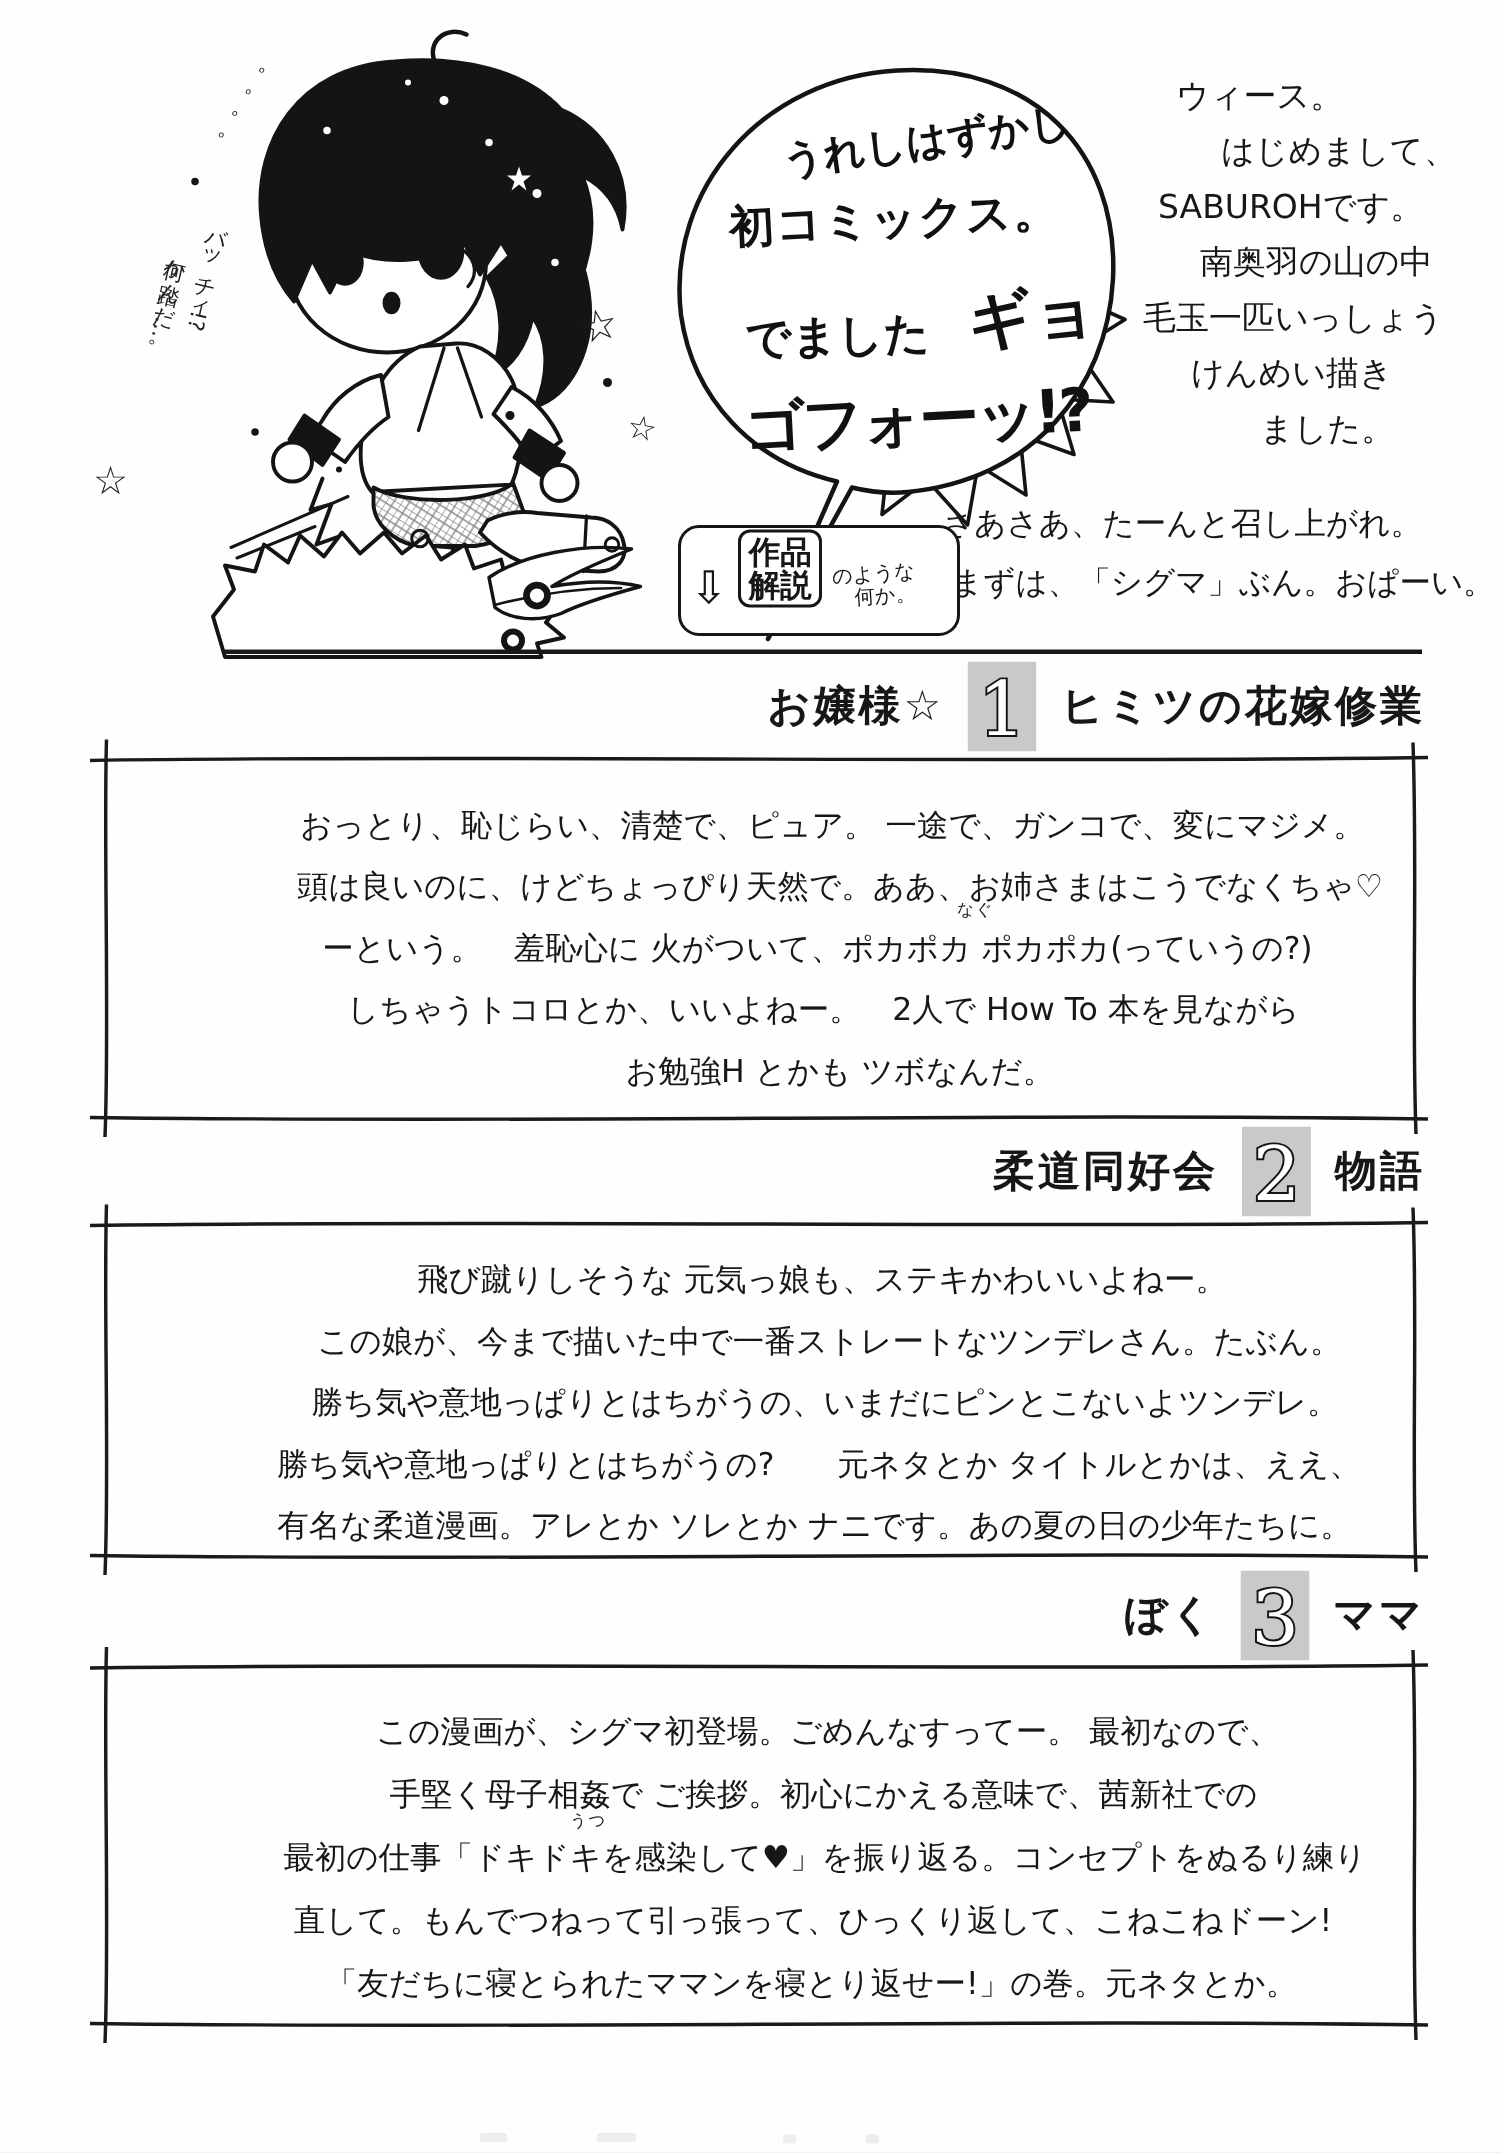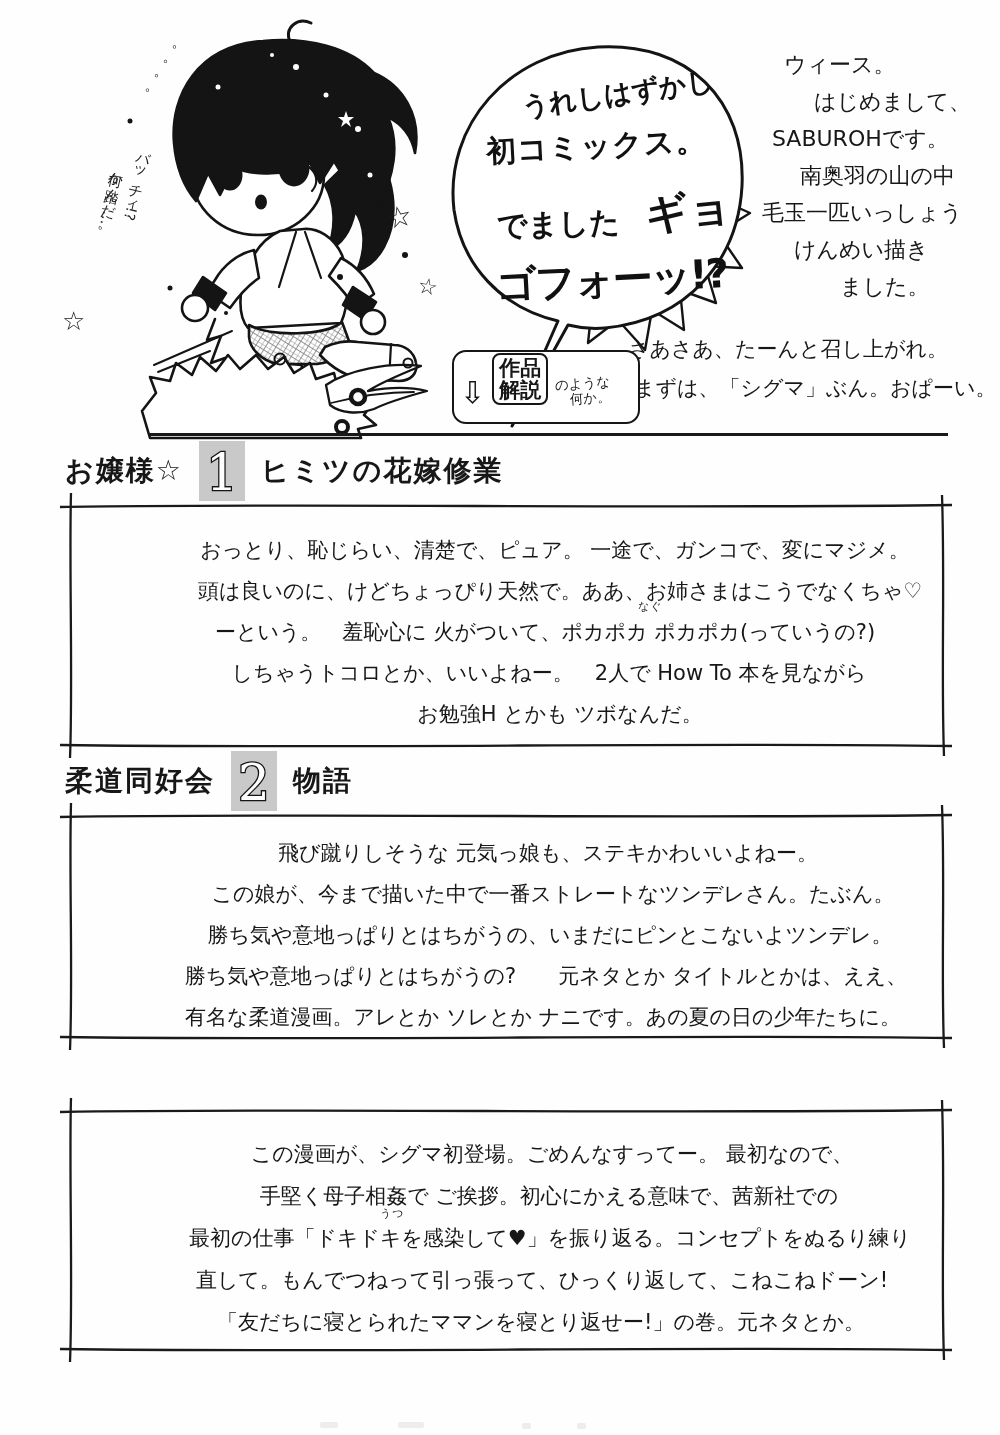--- a/index.html
+++ b/index.html
@@ -36,21 +36,21 @@
   .label-box{
     left:452px;top:350px;width:188px;height:74px;border:2.5px solid #161616;border-radius:14px;
     background:#fff;display:flex;align-items:center;gap:7px;padding:2px 6px;box-sizing:border-box;
   }
   .label-arrow{font-size:30px;line-height:30px;color:#161616;transform:translateY(6px);}
   .label-title{font-weight:bold;font-size:21px;line-height:22px;text-align:center;border:2px solid #161616;border-radius:8px;padding:2px 5px;background:#fff;transform:translateY(-8px);}
   .label-suffix{font-size:13.5px;line-height:15px;transform:rotate(-4deg) translateY(4px);white-space:nowrap;}
 
   
   .rule{left:150px;top:433px;width:798px;height:2.5px;background:#191919;}
-  .header{left:65px;width:885px;height:62px;display:flex;align-items:center;justify-content:flex-start;gap:16px;}
+  .header{left:65px;width:885px;height:62px;display:flex;align-items:center;justify-content:flex-end;gap:16px;}
   .header .htxt{font-size:28px;font-weight:bold;letter-spacing:2px;white-space:nowrap;}
   .badge{width:46px;height:60px;display:block;}
 
   
   .tbox{left:62px;width:888px;}
   .tbox .border-svg{position:absolute;left:0;top:0;overflow:visible;}
   .tbox .lines{position:relative;font-size:21px;line-height:41px;text-align:center;}
   .tbox .lines div{white-space:nowrap;position:relative;}
   .furi{position:absolute;font-size:11px;color:#222;letter-spacing:1px;white-space:nowrap;}
 
@@ -237,20 +237,28 @@
     </svg>
     <div class="lines" style="padding-top:20px;">
       <div style="margin-left:84px">飛び蹴りしそうな 元気っ娘も、ステキかわいいよねー。</div>
       <div style="margin-left:94px">この娘が、今まで描いた中で一番ストレートなツンデレさん。たぶん。</div>
       <div style="margin-left:88px">勝ち気や意地っぱりとはちがうの、いまだにピンとこないよツンデレ。</div>
       <div style="margin-left:80px">勝ち気や意地っぱりとはちがうの?　　元ネタとか タイトルとかは、ええ、</div>
       <div style="margin-left:74px">有名な柔道漫画。アレとか ソレとか ナニです。あの夏の日の少年たちに。</div>
     </div>
   </div>
 
+  <div class="abs header" style="top:1046px;">
+    <span class="htxt">ぼく</span>
+    <svg class="badge" viewBox="0 0 46 60">
+      <rect x="0" y="0" width="46" height="60" fill="#c9c9c9"></rect>
+      <text x="23" y="49" text-anchor="middle" font-family="DejaVu Serif, serif" font-size="50" fill="#ffffff" stroke="#141414" stroke-width="2.6" paint-order="stroke">3</text>
+    </svg>
+    <span class="htxt">ママ</span>
+  </div>
 
   <div class="abs tbox" style="top:1108px;height:244px;">
     <svg class="border-svg" width="888" height="244" viewBox="0 0 888 244">
       <g stroke="#1a1a1a" stroke-width="2.3" fill="none">
         <path d="M-2,4 C240,0 600,6 890,2"></path>
         <path d="M-2,241 C300,245 620,238 890,242"></path>
         <path d="M9,-10 C7,60 11,180 8,254"></path>
         <path d="M880,-8 C883,80 879,170 882,252"></path>
       </g>
     </svg>

